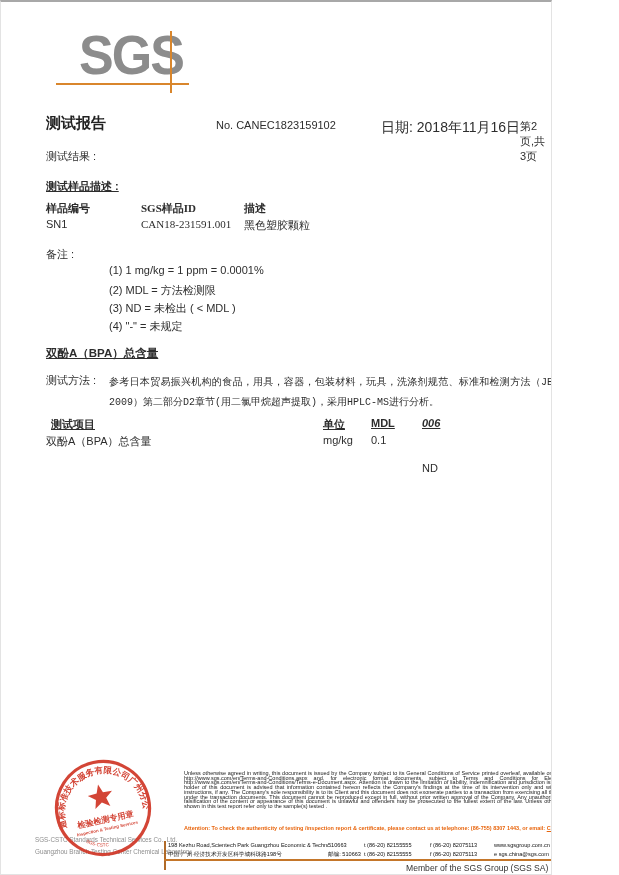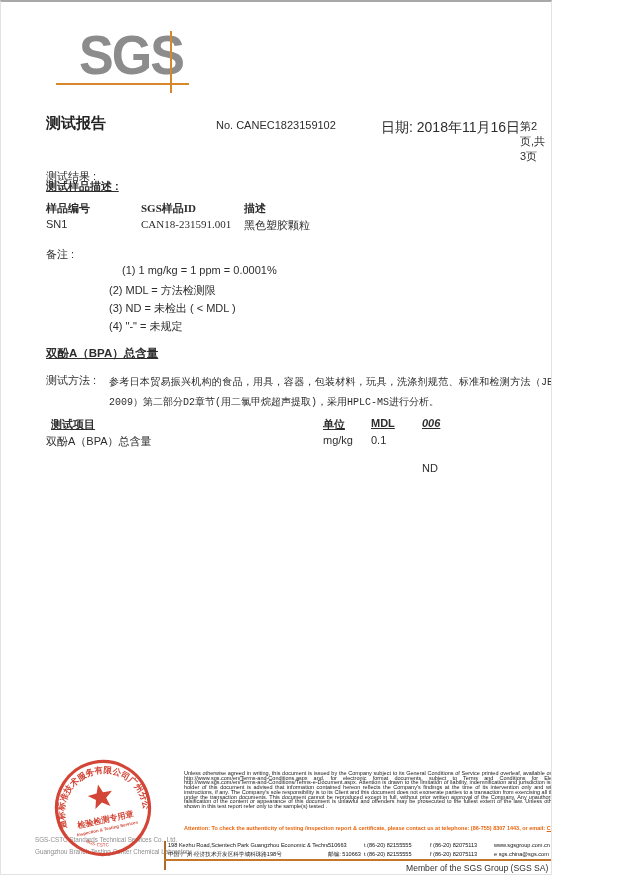--- a/index.html
+++ b/index.html
@@ -60,32 +60,32 @@
 
   <div class="abs logo-text">SGS</div>
   <div class="abs logo-hline"></div>
   <div class="abs logo-vline"></div>
 
   <div class="abs doc-title">测试报告</div>
   <div class="abs report-no">No. CANEC1823159102</div>
   <div class="abs report-date">日期: 2018年11月16日</div>
   <div class="abs page-info">第2页,共3页</div>
 
-  <div class="abs t11" style="left:45px; top:147px;margin-top:20px;">测试结果 :</div>
+  <div class="abs t11" style="left:45px; top:147px;">测试结果 :</div>
 
   <div class="abs t11 bold und" style="left:45px; top:177px;">测试样品描述 :</div>
   <div class="abs t11 bold center col-s1" style="top:199px;">样品编号</div>
   <div class="abs t11 bold center col-s2" style="top:199px;">SGS样品ID</div>
   <div class="abs t11 bold col-s3" style="top:199px;">描述</div>
   <div class="abs t11 center col-s1" style="top:216px;">SN1</div>
   <div class="abs t11 center col-s2" style="top:216px;">CAN18-231591.001</div>
   <div class="abs t11 col-s3" style="top:216px;">黑色塑胶颗粒</div>
 
   <div class="abs t11" style="left:45px; top:245px;">备注 :</div>
-  <div class="abs t11" style="left:121px; top:262px;">(1) 1 mg/kg = 1 ppm = 0.0001%</div>
+  <div class="abs t11" style="left:108px; top:262px;">(1) 1 mg/kg = 1 ppm = 0.0001%</div>
   <div class="abs t11" style="left:108px; top:281px;">(2) MDL = 方法检测限</div>
   <div class="abs t11" style="left:108px; top:299px;">(3) ND = 未检出 ( &lt; MDL )</div>
   <div class="abs t11" style="left:108px; top:317px;">(4) "-" = 未规定</div>
 
   <div class="abs bold und" style="left:45px; top:344px; font-size:11.5px;">双酚A（BPA）总含量</div>
   <div class="abs t11" style="left:45px; top:371px;">测试方法 :</div>
   <div class="abs method-text">参考日本贸易振兴机构的食品，用具，容器，包装材料，玩具，洗涤剂规范、标准和检测方法（JETRO 2009）第二部分D2章节(用二氯甲烷超声提取)，采用HPLC-MS进行分析。</div>
 
   <div class="abs t11 bold und" style="left:50px; top:415px;">测试项目</div>
   <div class="abs t11 bold und center col-r2" style="top:415px;">单位</div>

